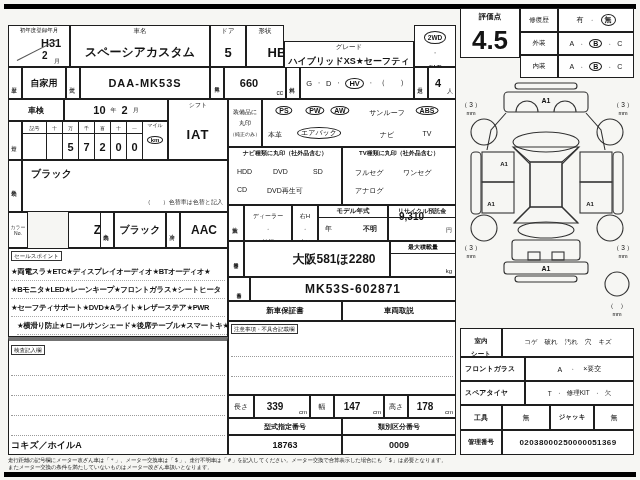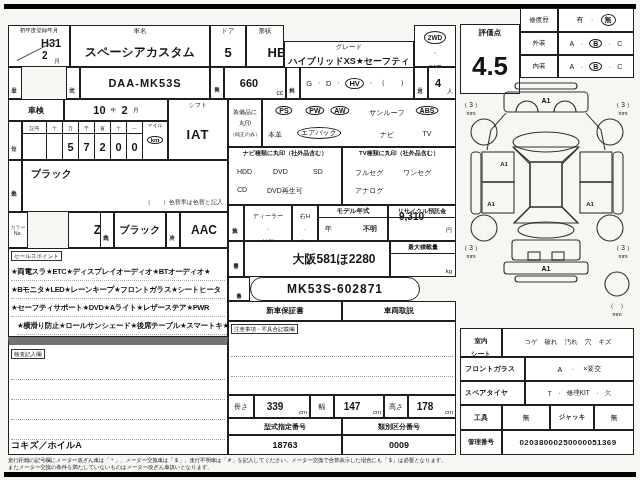--- a/index.html
+++ b/index.html
@@ -56,20 +56,21 @@
     <div class="n" style="left:0;top:3px;right:0;text-align:center;line-height:11px;">
       <span class="circ t65 b">2WD</span><br>
       <span class="t6">・</span><br>
       <span class="t65">4WD</span>
     </div>
   </div>
 
   <div class="c ctr" style="left:8px;top:67px;width:14px;height:32px;">
       <span class="v t55">車歴</span>
     </div>
+  <div class="c ctr t9 b" style="left:22px;top:67px;width:44px;height:32px;">自家用</div>
   <div class="c ctr" style="left:66px;top:67px;width:14px;height:32px;">
       <span class="v t55">型式</span>
     </div>
   <div class="c ctr t11 b" style="left:80px;top:67px;width:130px;height:32px;letter-spacing:1px;">DAA-MK53S</div>
   <div class="c ctr" style="left:210px;top:67px;width:14px;height:32px;">
       <span class="v t5">排気量</span>
     </div>
   <div class="c" style="left:224px;top:67px;width:62px;height:32px;">
     <div class="n ctr t11 b" style="left:0;top:0;right:12px;bottom:0;">660</div>
     <div class="n t65" style="right:2px;bottom:2px;">cc</div>
@@ -149,21 +150,21 @@
   <div class="c ctr t12 b" style="left:180px;top:212px;width:48px;height:36px;">AAC</div>
 
   <div class="c" style="left:8px;top:248px;width:220px;height:89px;">
     <span class="lblbox n" style="left:2px;top:2px;">セールスポイント</span>
     <div class="n t75 b" style="left:2px;top:14px;width:214px;height:18px;line-height:18px;border-bottom:1px dotted #aaa;letter-spacing:-0.4px;white-space:nowrap;">★両電スラ★ETC★ディスプレイオーディオ★BTオーディオ★</div>
     <div class="n t75 b" style="left:2px;top:32px;width:214px;height:18px;line-height:18px;border-bottom:1px dotted #aaa;letter-spacing:-0.4px;white-space:nowrap;">★Bモニタ★LED★レーンキープ★フロントガラス★シートヒータ</div>
     <div class="n t75 b" style="left:2px;top:50px;width:214px;height:18px;line-height:18px;border-bottom:1px dotted #aaa;letter-spacing:-0.4px;white-space:nowrap;">★セーフティサポート★DVD★Aライト★レザーステア★PWR</div>
     <div class="n t75 b" style="left:8px;top:68px;width:214px;height:18px;line-height:18px;border-bottom:1px dotted #aaa;letter-spacing:-0.4px;white-space:nowrap;">★横滑り防止★ロールサンシェード★後席テーブル★スマートキ★</div>
   </div>
 
-  <div class="c" style="left:8px;top:337px;width:220px;height:118px;border-top:8px solid #737373;">
+  <div class="c" style="left:8px;top:337px;width:220px;height:118px;border-top:4px solid #737373;">
     <span class="lblbox n" style="left:2px;top:4px;">検査記入欄</span>
     <div class="dotl" style="left:2px;top:34px;width:214px;"></div>
     <div class="dotl" style="left:2px;top:54px;width:214px;"></div>
     <div class="dotl" style="left:2px;top:74px;width:214px;"></div>
     <div class="dotl" style="left:2px;top:94px;width:214px;"></div>
     <div class="n t9 b" style="left:2px;bottom:2px;">コキズ／ホイルA</div>
   </div>
 
   <div class="c" style="left:228px;top:99px;width:34px;height:48px;">
     <div class="n" style="left:0;top:5px;right:0;text-align:center;line-height:8px;">
@@ -232,21 +233,21 @@
     </div>
   <div class="c ctr t12 b" style="left:244px;top:241px;width:146px;height:36px;padding-left:34px;">大阪581ほ2280</div>
   <div class="c" style="left:390px;top:241px;width:66px;height:36px;">
     <div class="n t6 b" style="left:0;top:1px;right:0;text-align:center;border-bottom:1px solid #1e1e1e;padding-bottom:1px;">最大積載量</div>
     <div class="n t6" style="right:3px;bottom:2px;">kg</div>
   </div>
 
   <div class="c ctr" style="left:228px;top:277px;width:22px;height:24px;">
       <span class="v t5">車台番号</span>
     </div>
-  <div class="c ctr t12 b" style="left:250px;top:277px;width:170px;height:24px;letter-spacing:1px;border-radius:12px;">MK53S-602871</div>
+  <div class="c ctr t12 b" style="left:250px;top:277px;width:206px;height:24px;letter-spacing:1px;">MK53S-602871</div>
   <div class="c ctr t75 b" style="left:228px;top:301px;width:114px;height:20px;">新車保証書</div>
   <div class="c ctr t75 b" style="left:342px;top:301px;width:114px;height:20px;">車両取説</div>
 
   <div class="c" style="left:228px;top:321px;width:228px;height:74px;">
     <span class="lblbox n" style="left:2px;top:2px;">注意事項・不具合記載欄</span>
     <div class="dotl" style="left:2px;top:34px;width:222px;"></div>
     <div class="dotl" style="left:2px;top:54px;width:222px;"></div>
   </div>
 
   <div class="c ctr t7" style="left:228px;top:395px;width:26px;height:23px;">長さ</div>
@@ -263,21 +264,21 @@
   <div class="c" style="left:408px;top:395px;width:48px;height:23px;">
     <div class="n ctr t10 b" style="left:0;top:0;right:14px;bottom:0;">178</div>
     <div class="n t6" style="right:2px;bottom:2px;">cm</div>
   </div>
 
   <div class="c ctr t7 b" style="left:228px;top:418px;width:114px;height:17px;">型式指定番号</div>
   <div class="c ctr t7 b" style="left:342px;top:418px;width:114px;height:17px;">類別区分番号</div>
   <div class="c ctr t9 b" style="left:228px;top:435px;width:114px;height:20px;">18763</div>
   <div class="c ctr t9 b" style="left:342px;top:435px;width:114px;height:20px;">0009</div>
 
-  <div class="c" style="left:460px;top:24px;width:60px;height:70px;">
+  <div class="c" style="left:460px;top:8px;width:60px;height:50px;">
     <div class="clab t75 b" style="top:3px;">評価点</div>
     <div class="n ctr t26 b" style="left:0;top:14px;right:0;bottom:0;">4.5</div>
   </div>
   <div class="c ctr t65" style="left:520px;top:8px;width:38px;height:24px;">修復歴</div>
   <div class="c ctr t7" style="left:558px;top:8px;width:76px;height:24px;gap:6px;">
     <span>有</span>
     <span class="t5">・</span>
     <span class="circ b">無</span>
   </div>
   <div class="c ctr t65" style="left:520px;top:32px;width:38px;height:23px;">外装</div>

